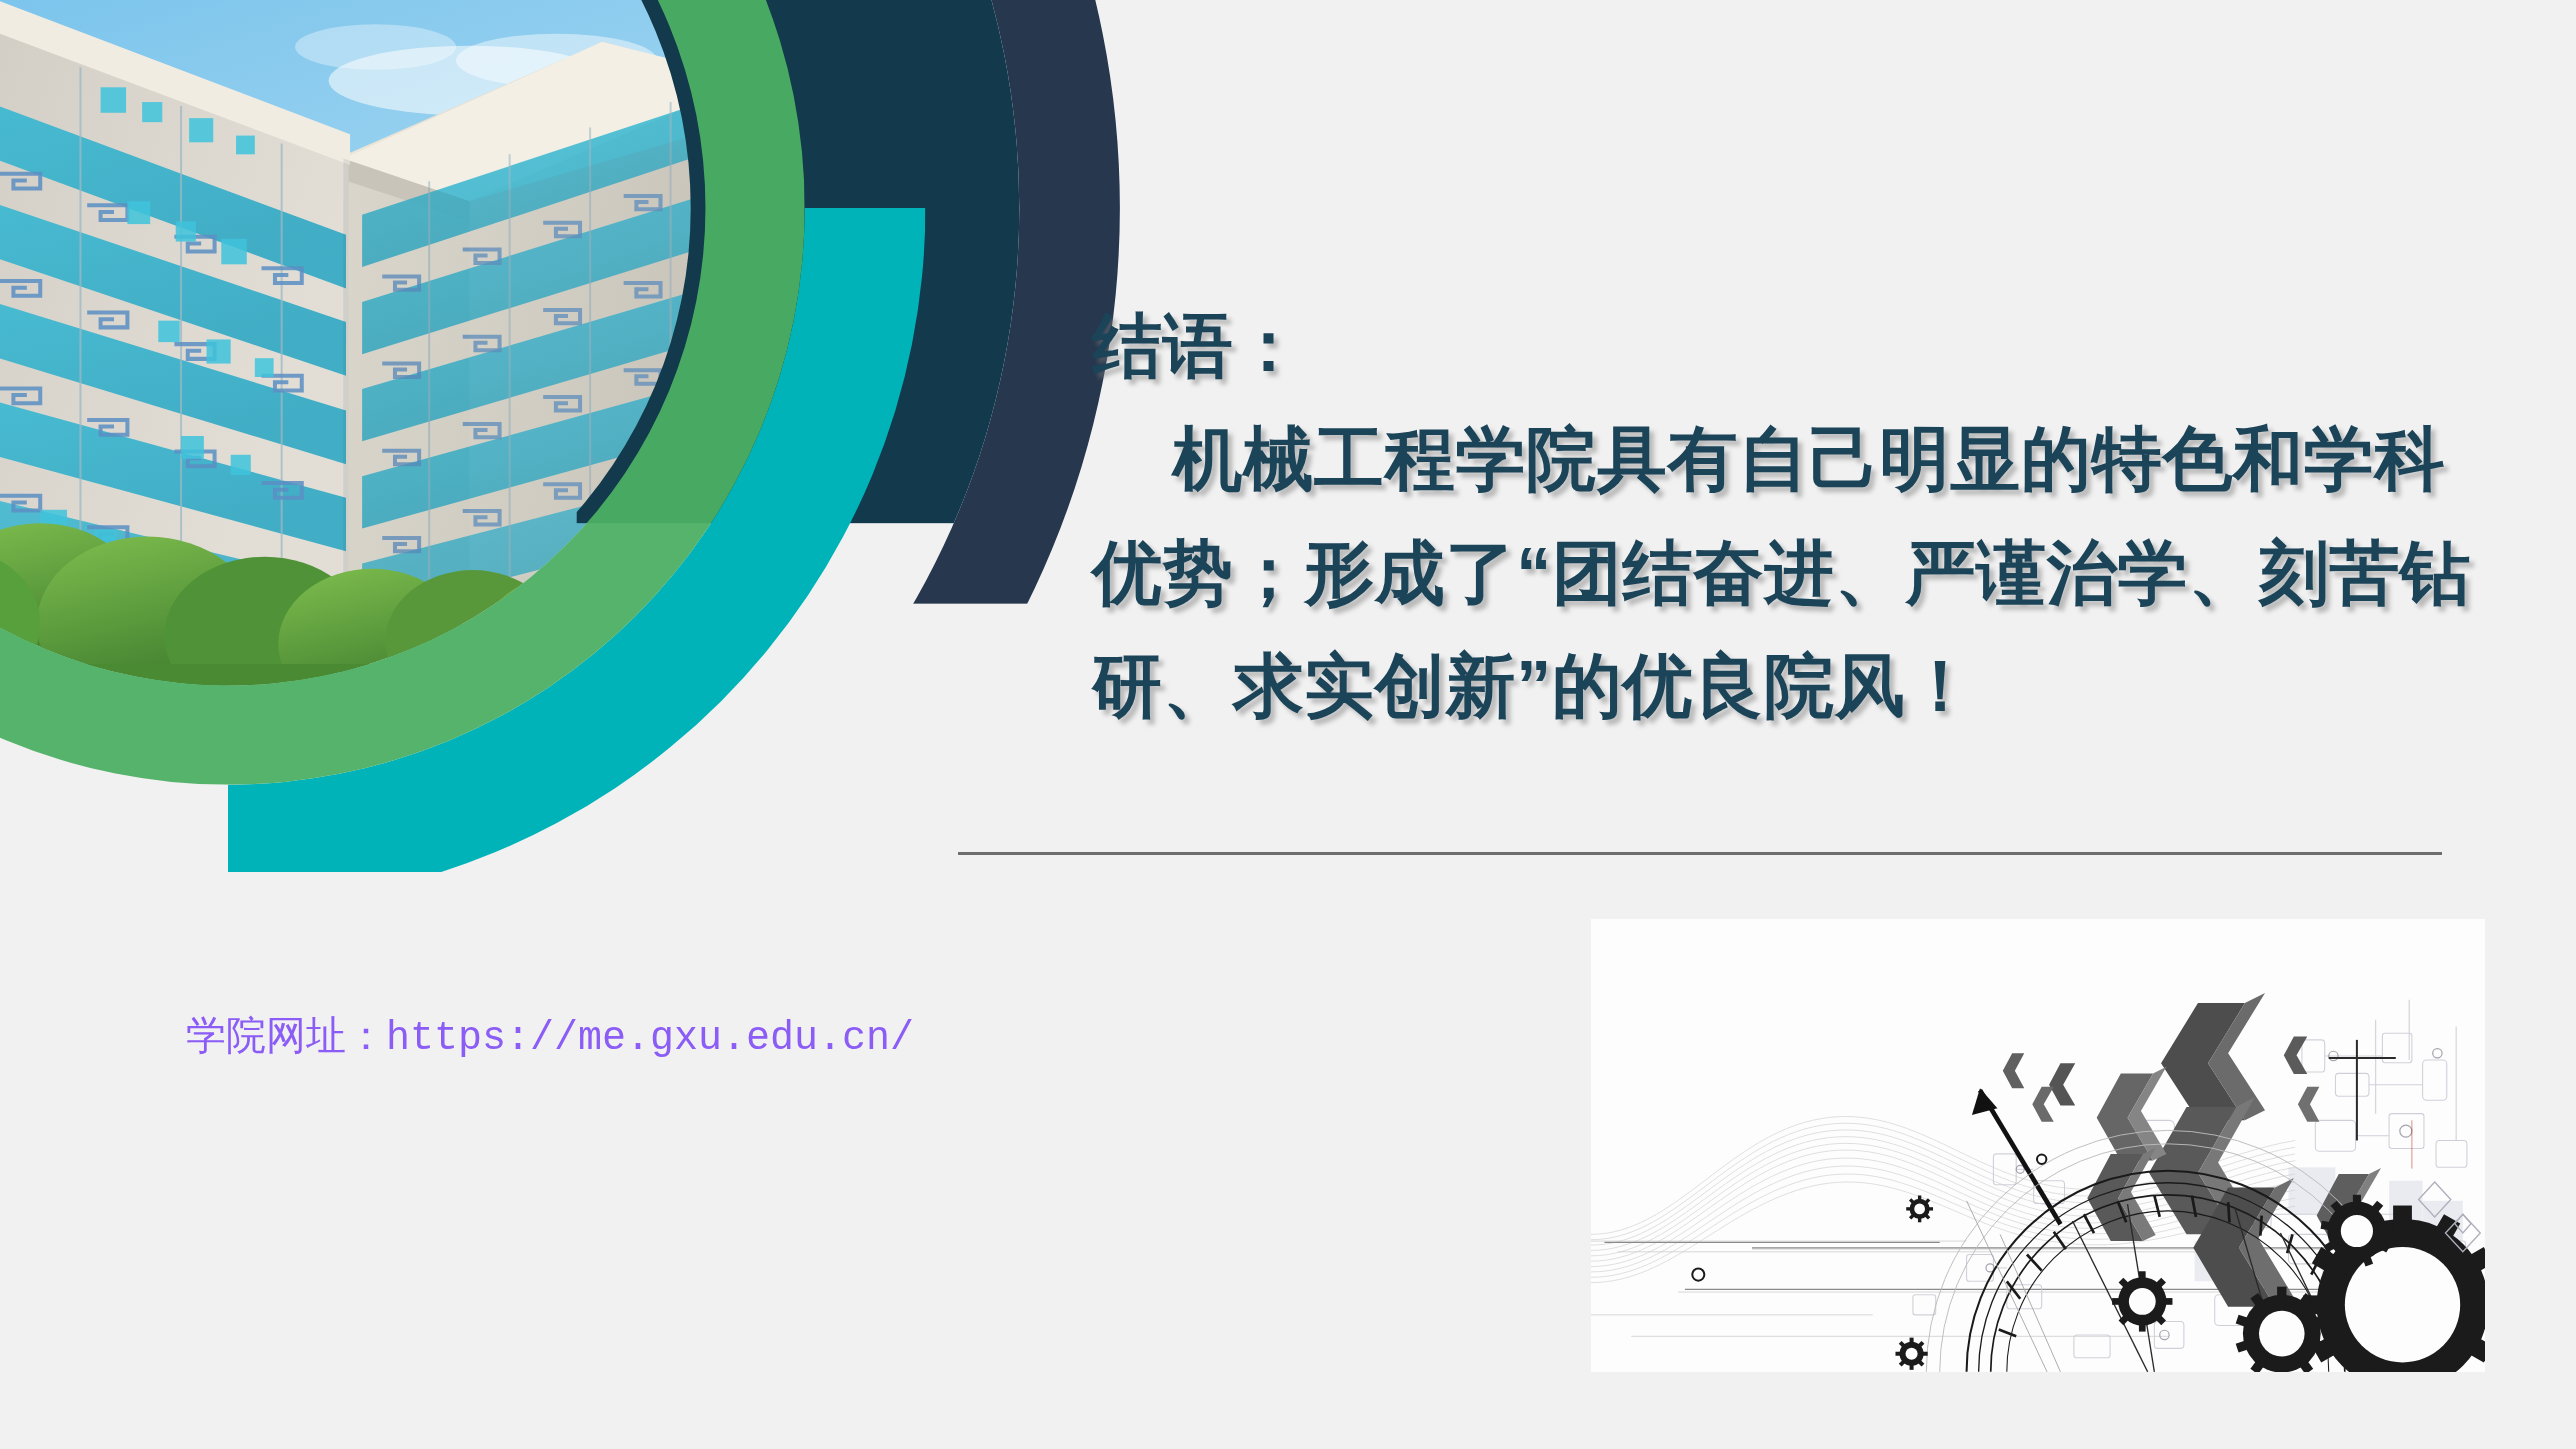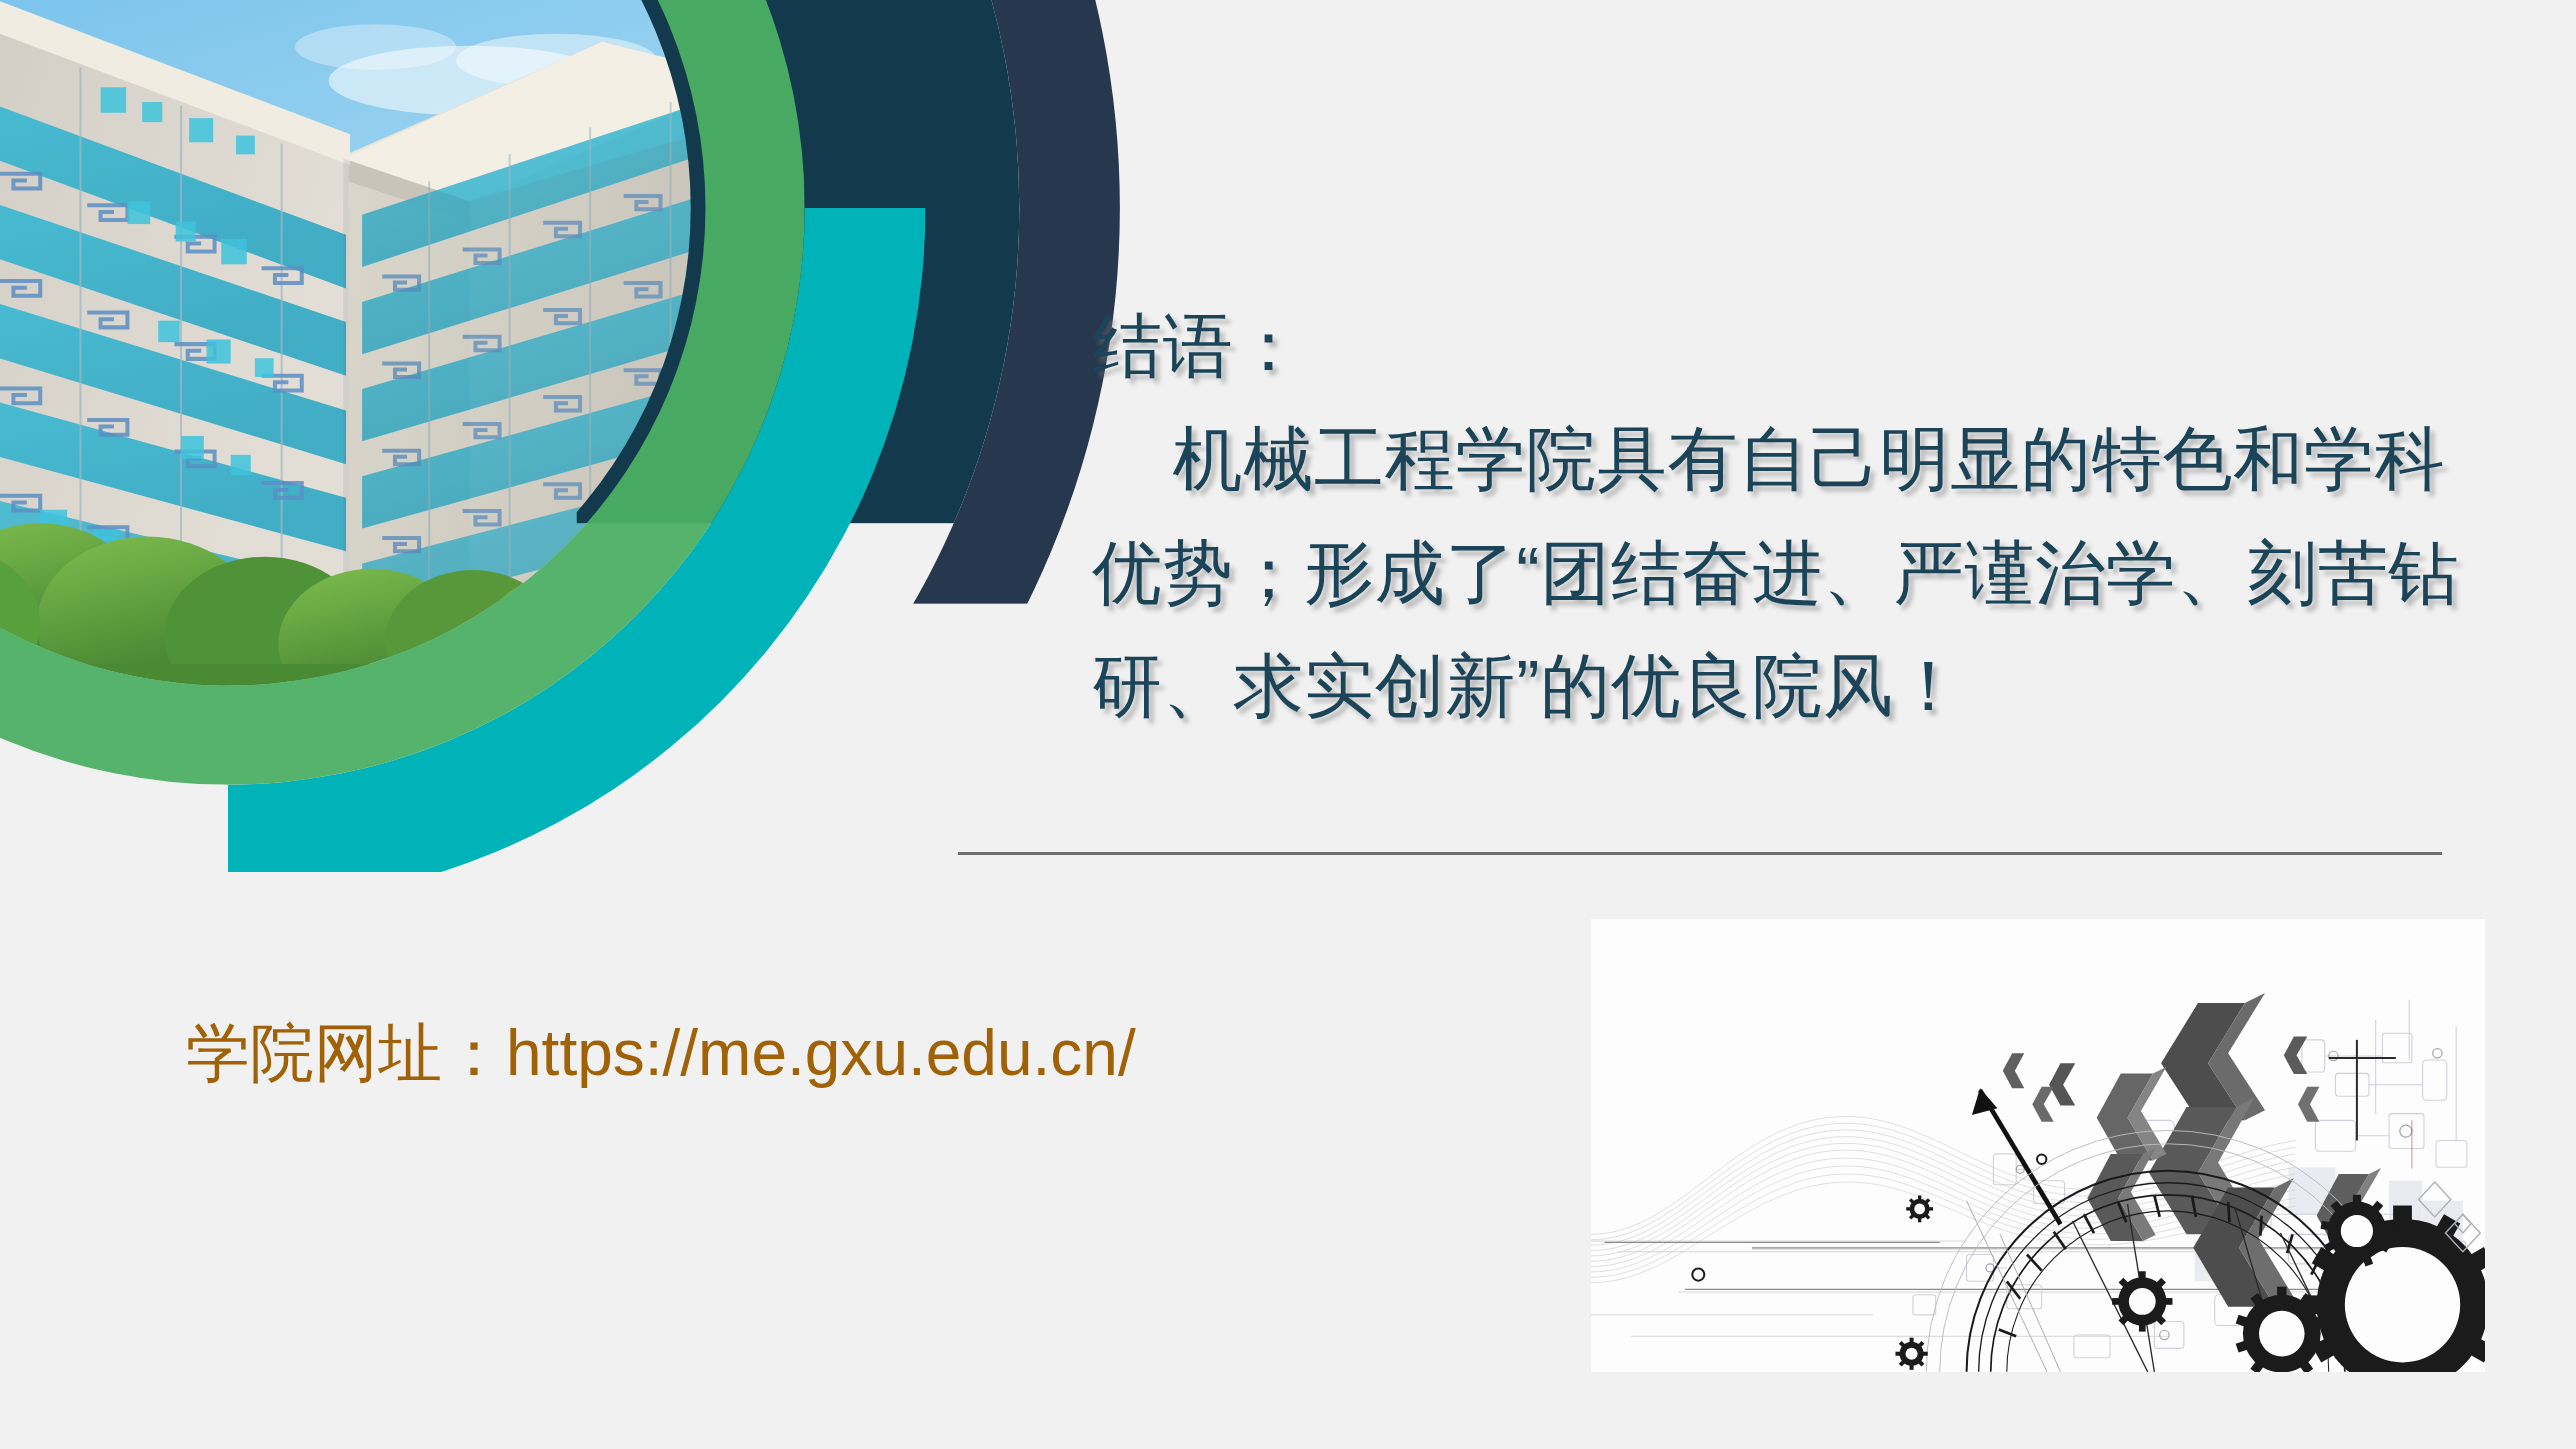--- a/index.html
+++ b/index.html
@@ -30,21 +30,21 @@
   }
   .deco svg { display: block; }
 
   
   .body-text {
     position: absolute;
     left: 1092px;
     top: 290px;
     width: 1402px;
     color: #1B4459;
-    font-weight: normal;
+    font-weight: bold;
     font-size: 70px;
     line-height: 1.62;
     letter-spacing: 0.7px;
     text-shadow: 4.7px 4.7px 4.7px rgba(120,120,120,0.45);
     white-space: pre-wrap;
   }
 
   .divider {
     position: absolute;
     left: 958px;
@@ -52,24 +52,25 @@
     width: 1484px;
     height: 3.4px;
     background: #6E6E6E;
   }
 
   
   .url-line {
     position: absolute;
     left: 186px;
     top: 1015px;
-    color: #a16207;
-    font-size: 64px;
+    color: #8b5cf6;
+    font-size: 40px;
     line-height: 1.2;
     white-space: nowrap;
+    font-family: Liberation Mono, monospace;
   }
 
   
   .mech-pic {
     position: absolute;
     left: 1591px;
     top: 919px;
     width: 894px;
     height: 453px;
     background: #FDFDFD;

